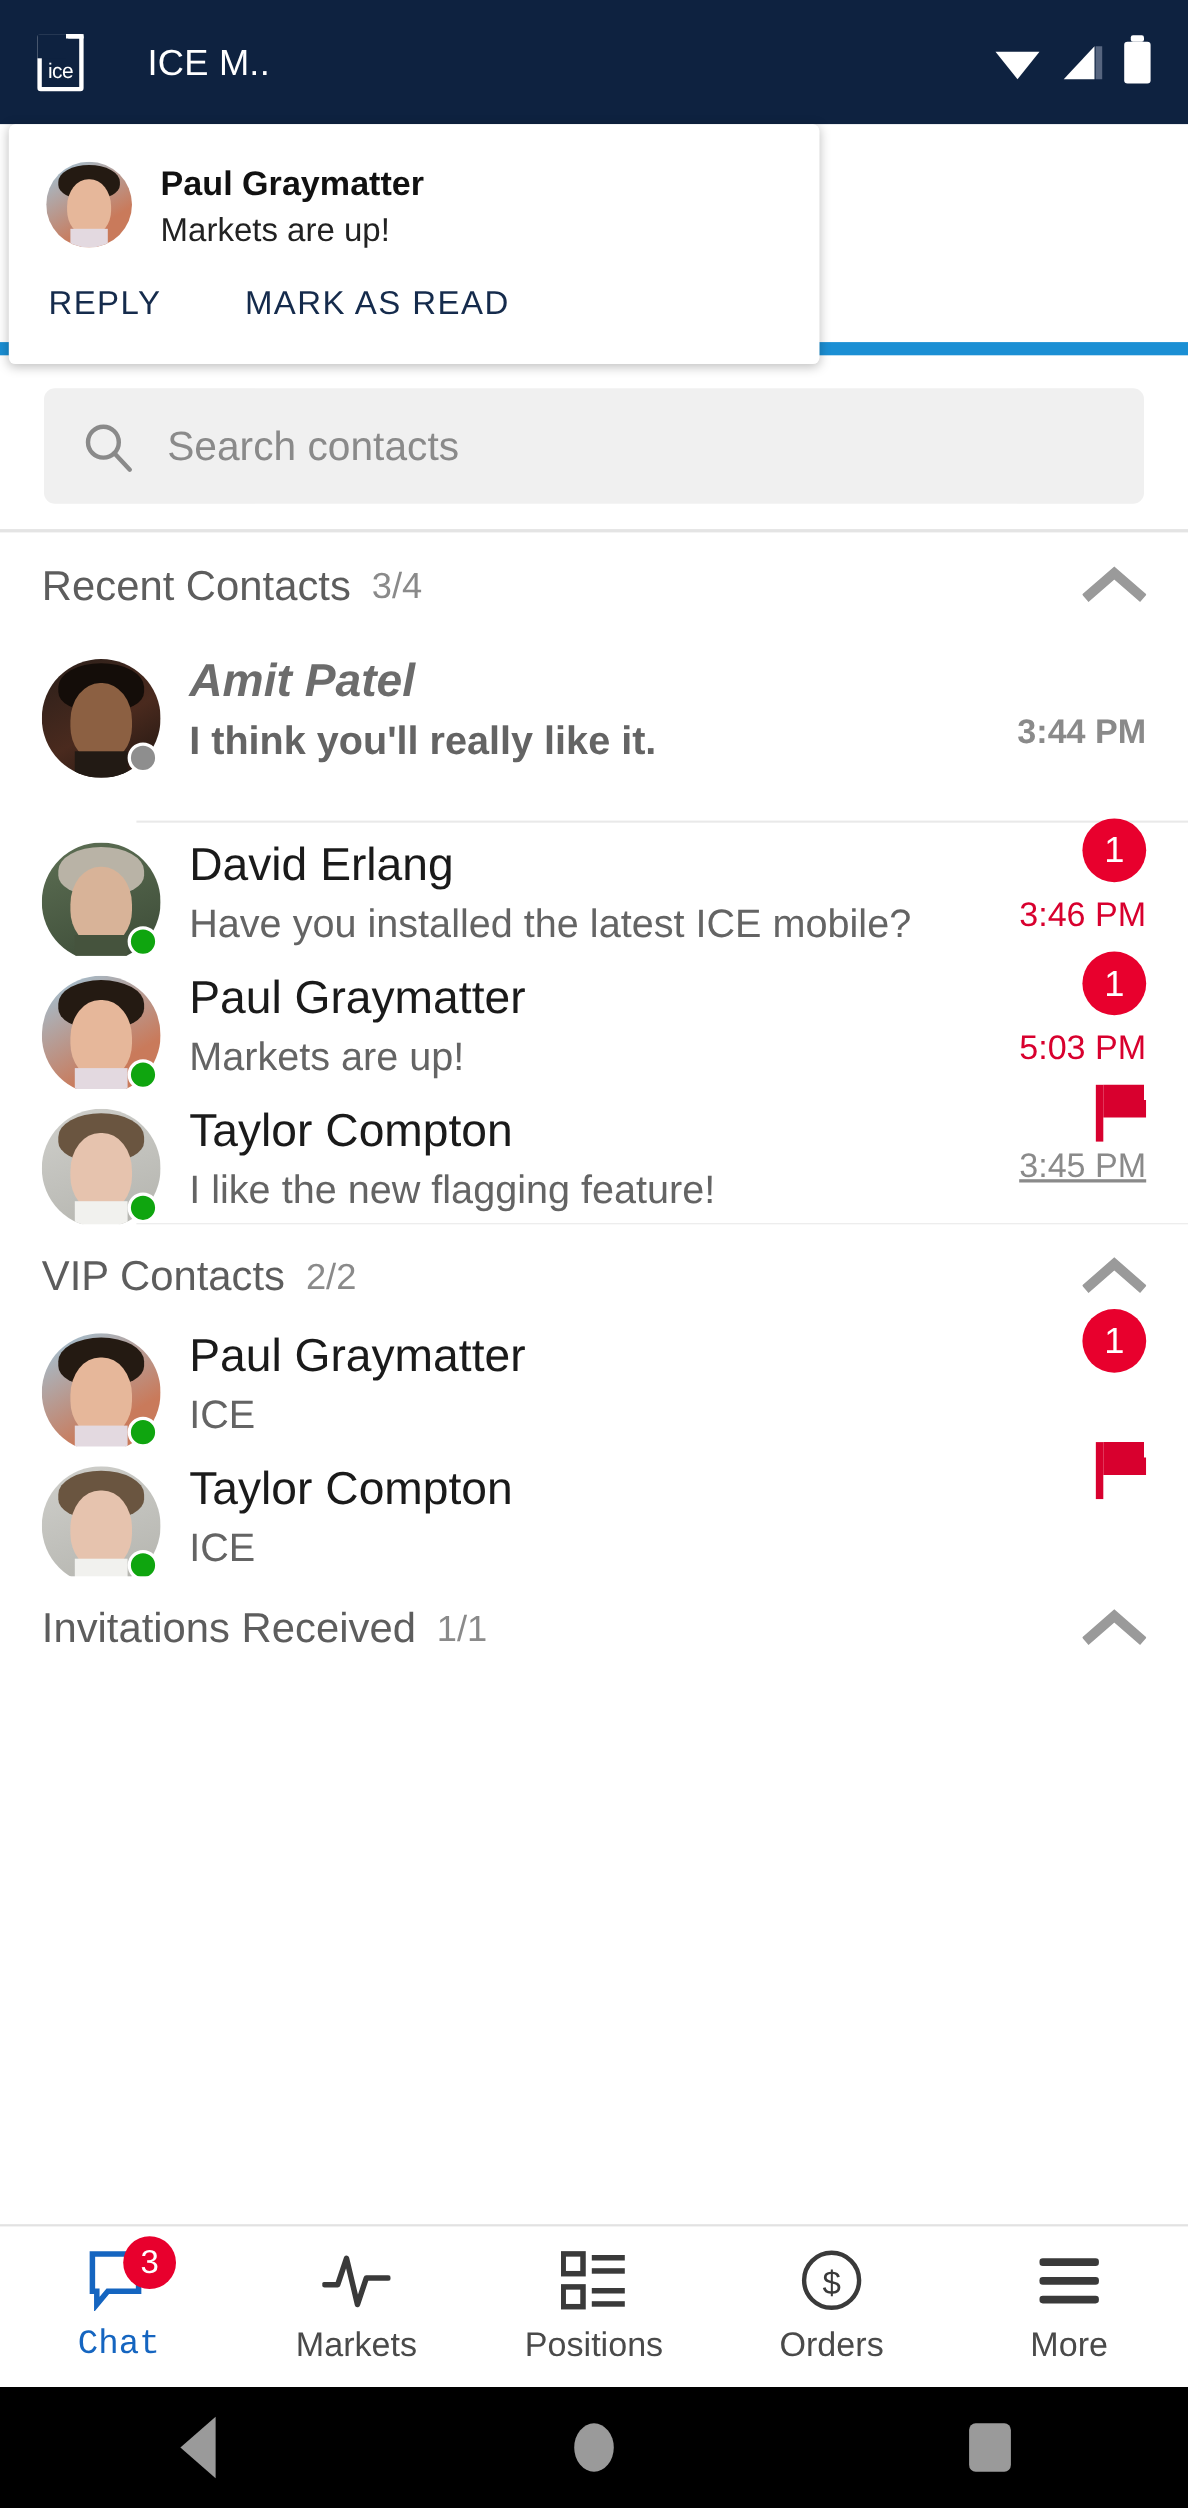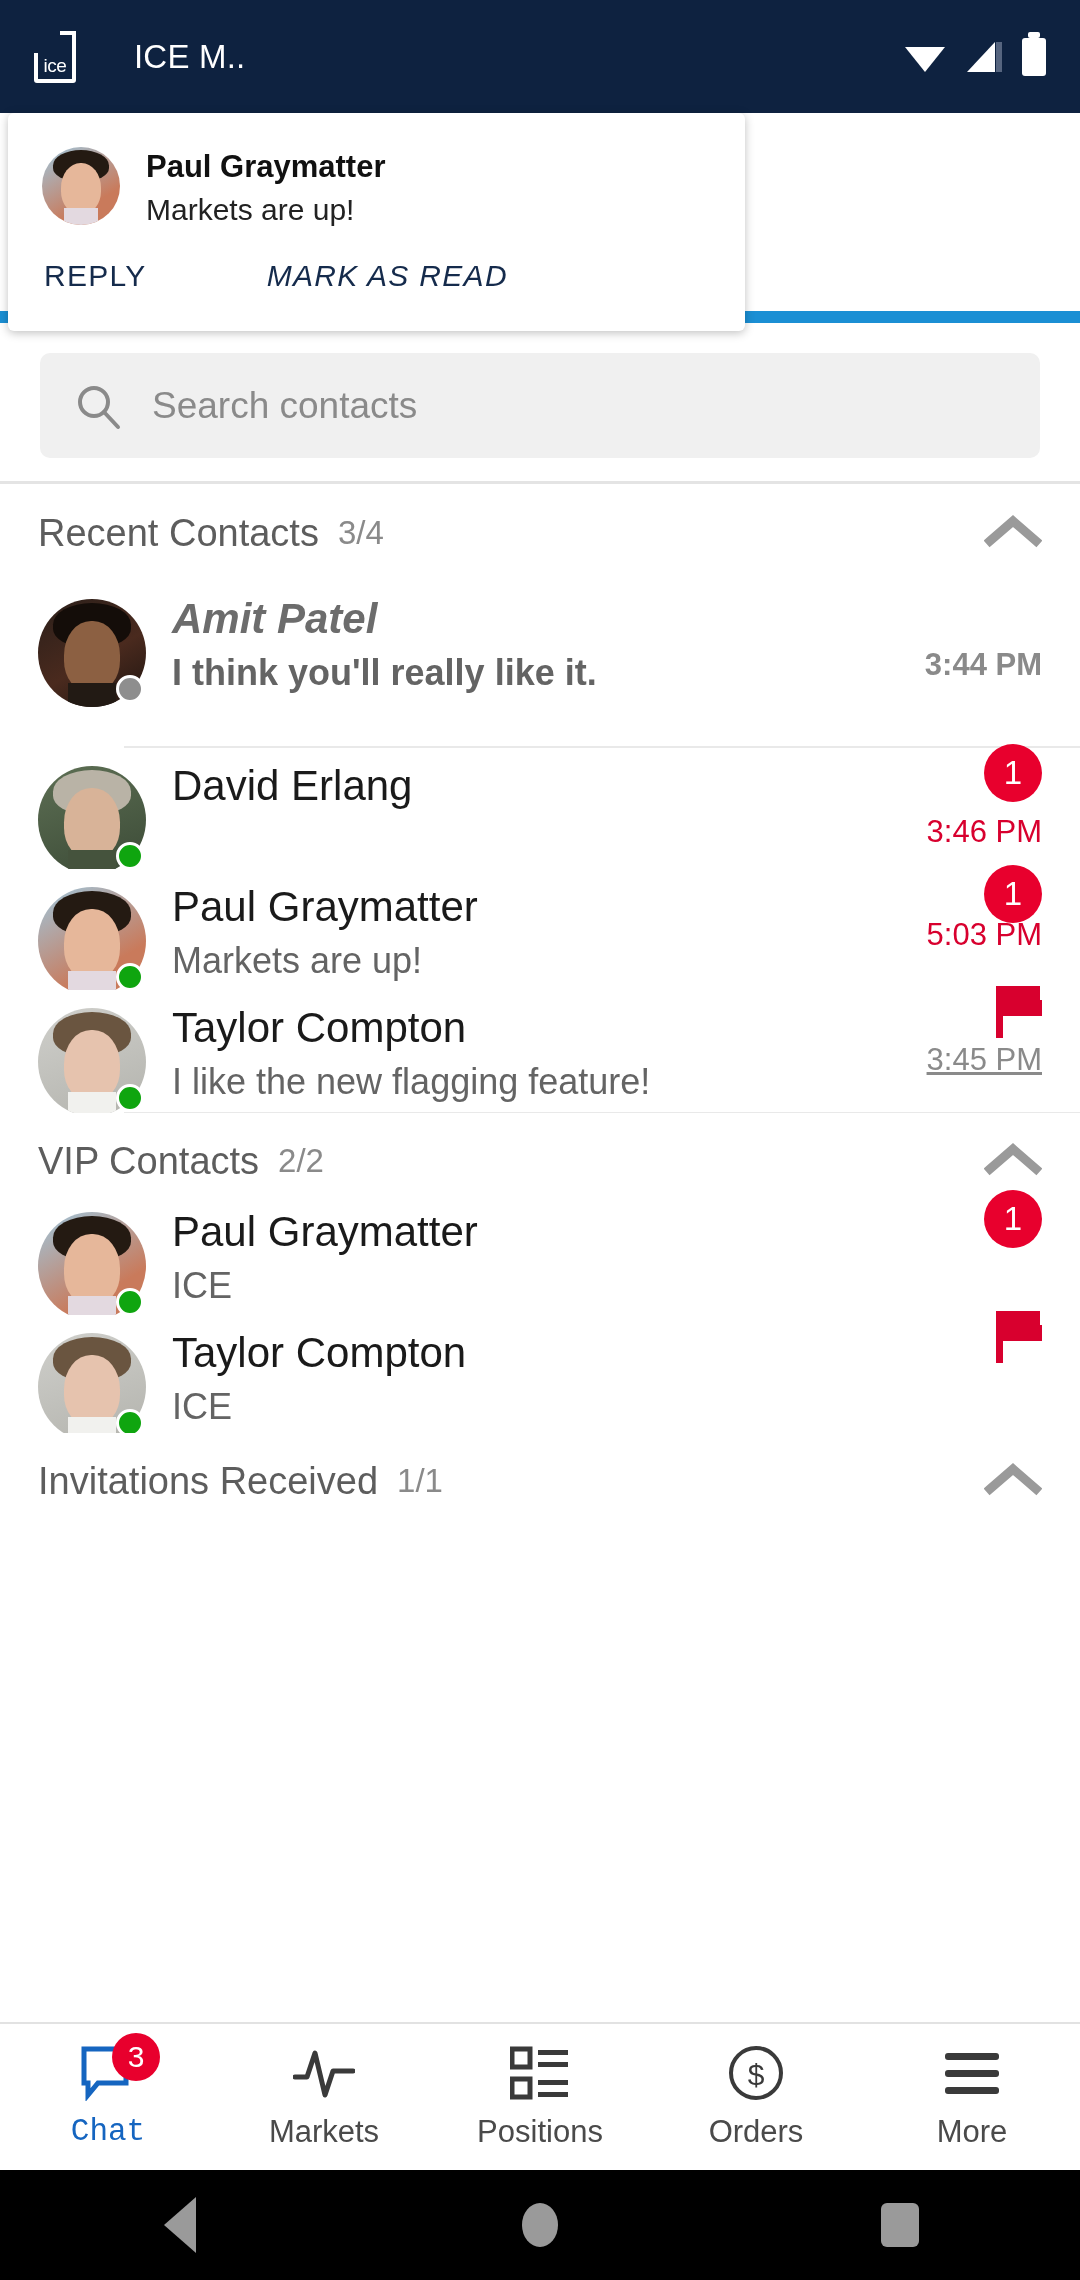--- a/index.html
+++ b/index.html
@@ -106,21 +106,21 @@
   .notif-top { display:flex; padding:34px 0 0 34px; }
   .notif-avatar { width:78px; height:78px; border-radius:50%; overflow:hidden; flex:0 0 78px; }
   .notif-text { margin-left:26px; padding-top:2px; }
   .notif-name { font-size:31px; font-weight:bold; color:#111; }
   .notif-msg  { font-size:30px; color:#222; margin-top:8px; }
   .notif-actions { display:flex; gap:0; padding:32px 0 0 36px; }
   .notif-btn {
     font-size:30px; color:#152B4C; letter-spacing:1.3px; background:none; border:none;
     font-family:"Liberation Sans", sans-serif; cursor:pointer; padding:0;
   }
-  .notif-btn + .notif-btn { margin-left:120px;font-style:italic; }
+  .notif-btn + .notif-btn { margin-left:76px; }
 
   
   .bottomnav {
     position:absolute; bottom:110px; left:0; width:1080px; height:148px;
     background:#fff; border-top:2px solid #E2E2E2;
     display:flex; align-items:center;
   }
   .navitem {
     flex:1; display:flex; flex-direction:column; align-items:center; justify-content:center;
     gap:13px; position:relative; height:100%;
@@ -234,20 +234,21 @@
             <div class="bg" style="background:linear-gradient(160deg,#5d6f54,#3b4a36);"></div>
             <div class="hair" style="background:#b9b3a6;"></div>
             <div class="face" style="background:#d8b398;"></div>
             <div class="neck" style="background:#45533d;"></div>
           </div>
         </div>
         <span class="presence p-online"></span>
       </div>
       <div class="row-body">
         <div class="row-name">David Erlang</div>
+        <div class="row-sub">Have you installed the latest ICE mobile?</div>
         <div class="badge" style="top:-4px;">1</div>
         <div class="row-time alert" style="top:66px;">3:46 PM</div>
       </div>
     </div>
     <div class="row-sep" style="top:757px;"></div>
 
     <div class="row" style="top:756px; height:123px;">
       <div class="avatar-wrap">
         <div class="avatar">
           <div class="f">
@@ -256,21 +257,21 @@
             <div class="face" style="background:#e6b79a;"></div>
             <div class="neck" style="background:#e3d9e0;"></div>
           </div>
         </div>
         <span class="presence p-online"></span>
       </div>
       <div class="row-body">
         <div class="row-name">Paul Graymatter</div>
         <div class="row-sub">Markets are up!</div>
         <div class="badge" style="top:-4px;">1</div>
-        <div class="row-time alert" style="top:48px;margin-left:16px;">5:03 PM</div>
+        <div class="row-time alert" style="top:66px;margin-left:16px;">5:03 PM</div>
       </div>
     </div>
     <div class="row-sep" style="top:878px;"></div>
 
     <div class="row" style="top:877px; height:123px;">
       <div class="avatar-wrap">
         <div class="avatar">
           <div class="f">
             <div class="bg" style="background:linear-gradient(160deg,#cfcfcb,#b3b3ad);"></div>
             <div class="hair" style="background:#6a5540;"></div>

